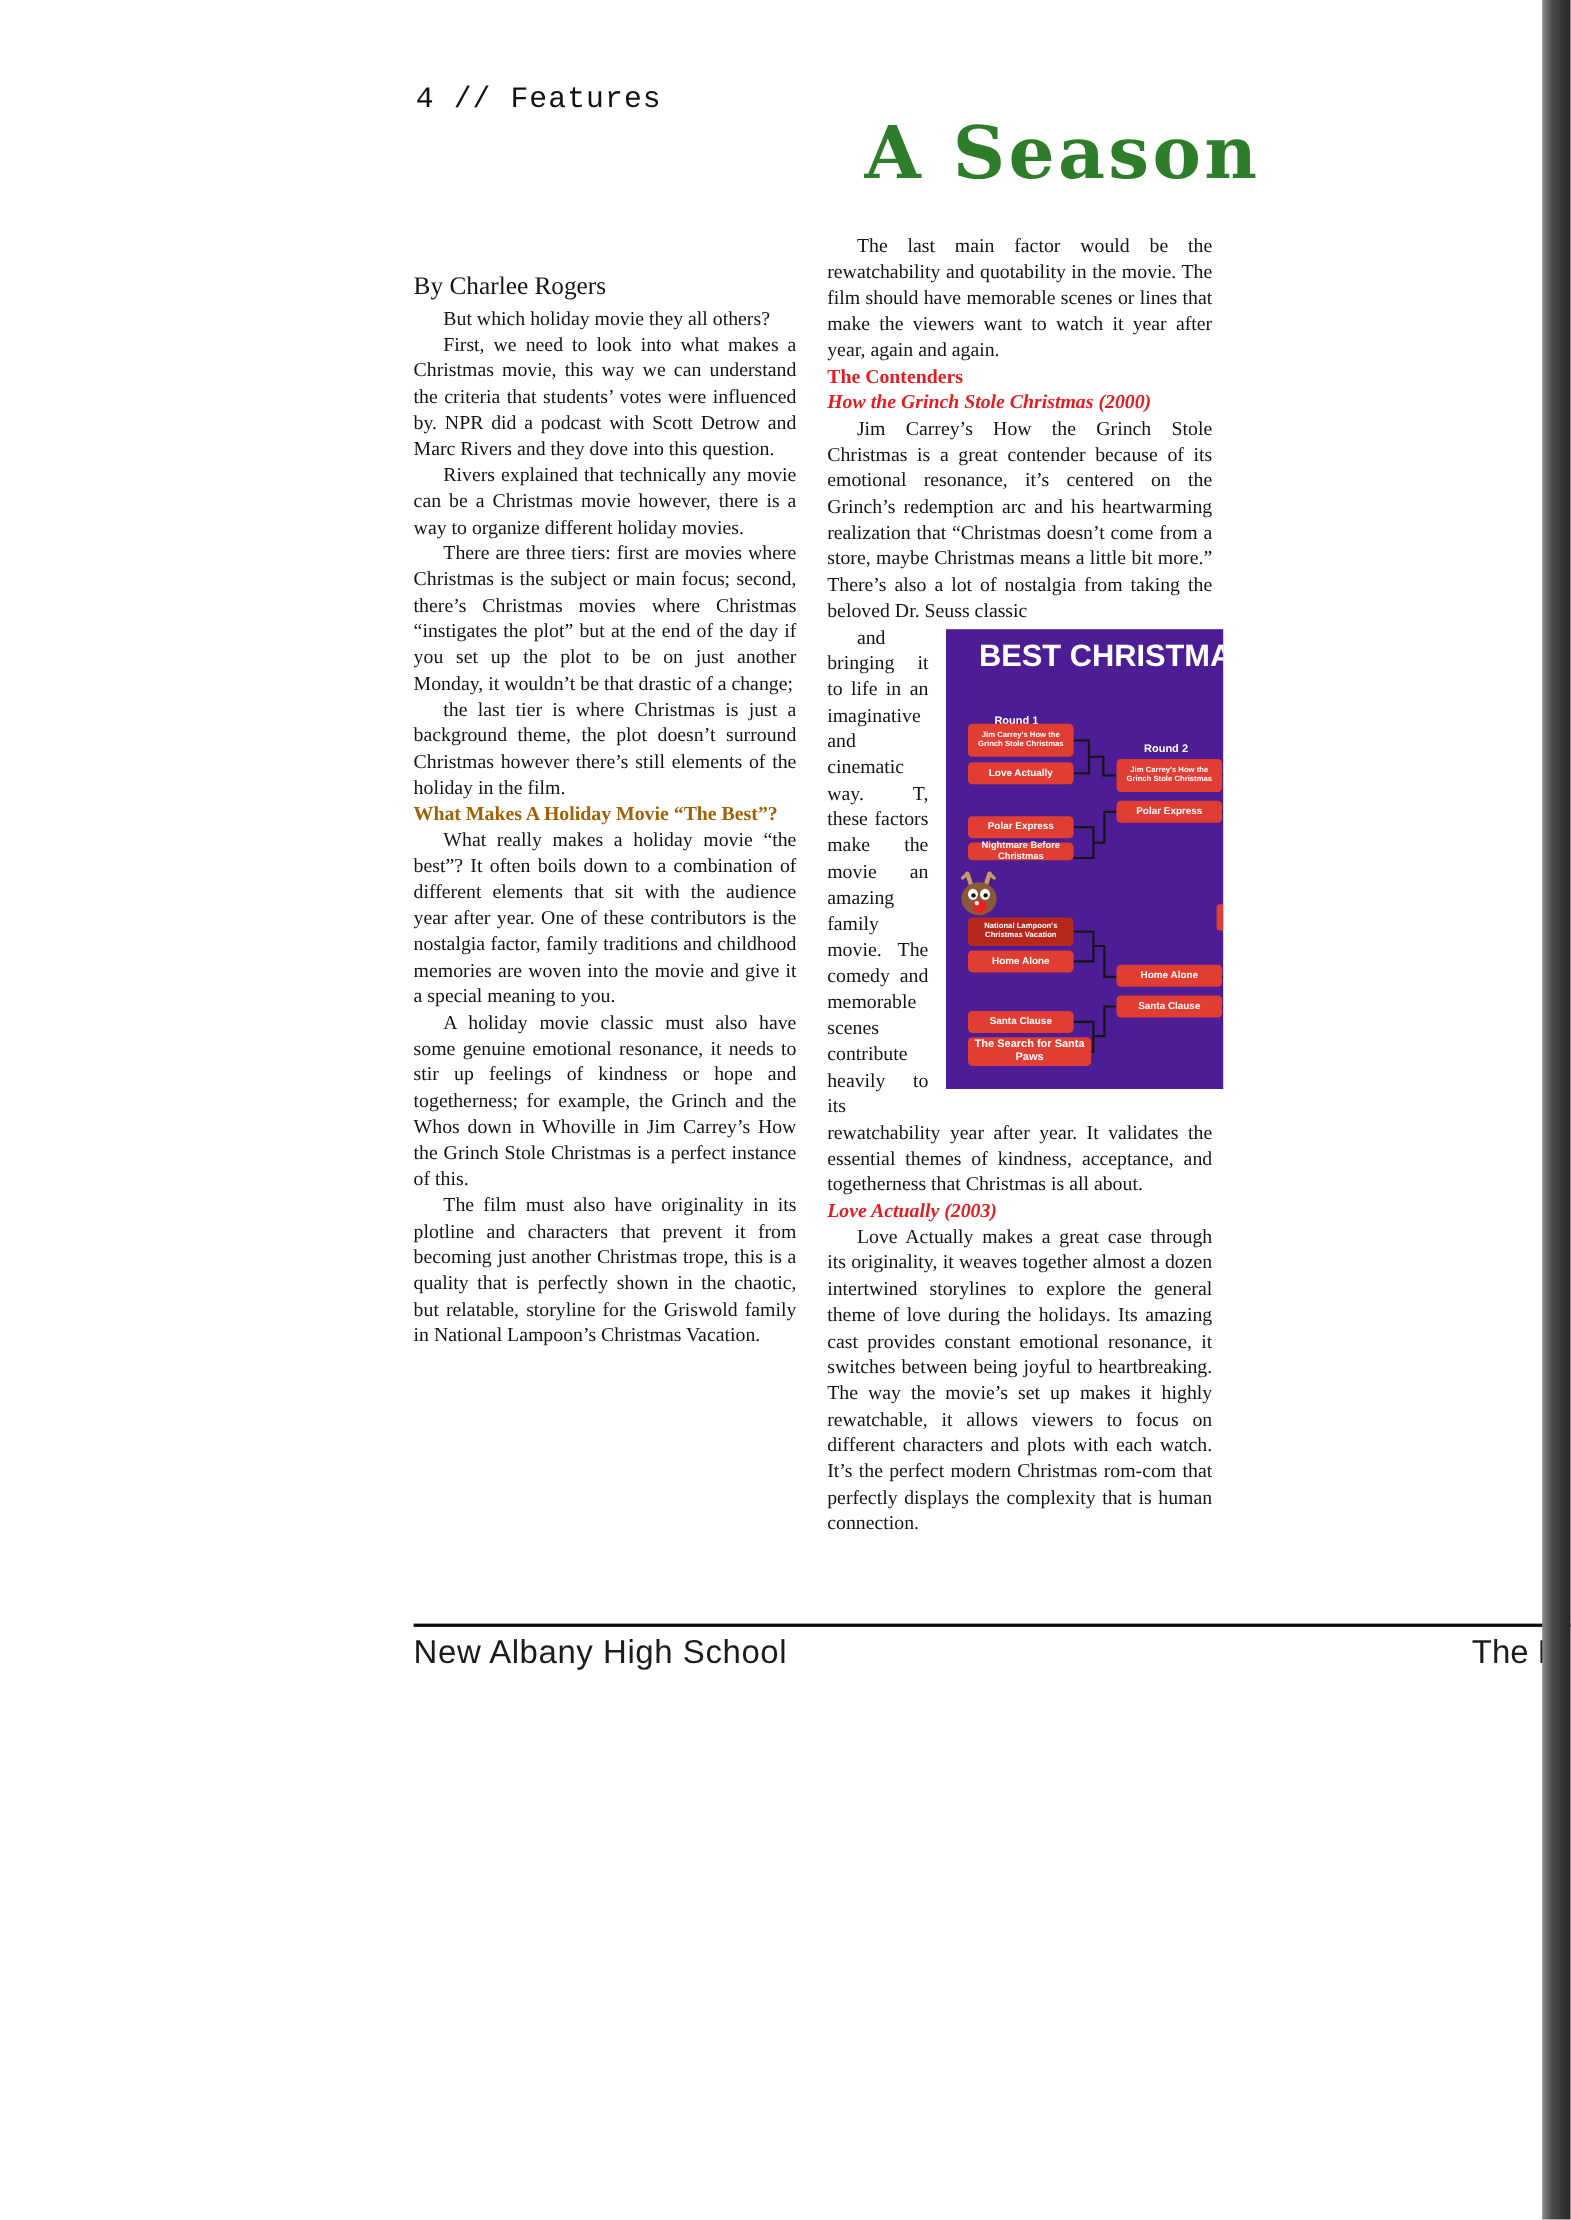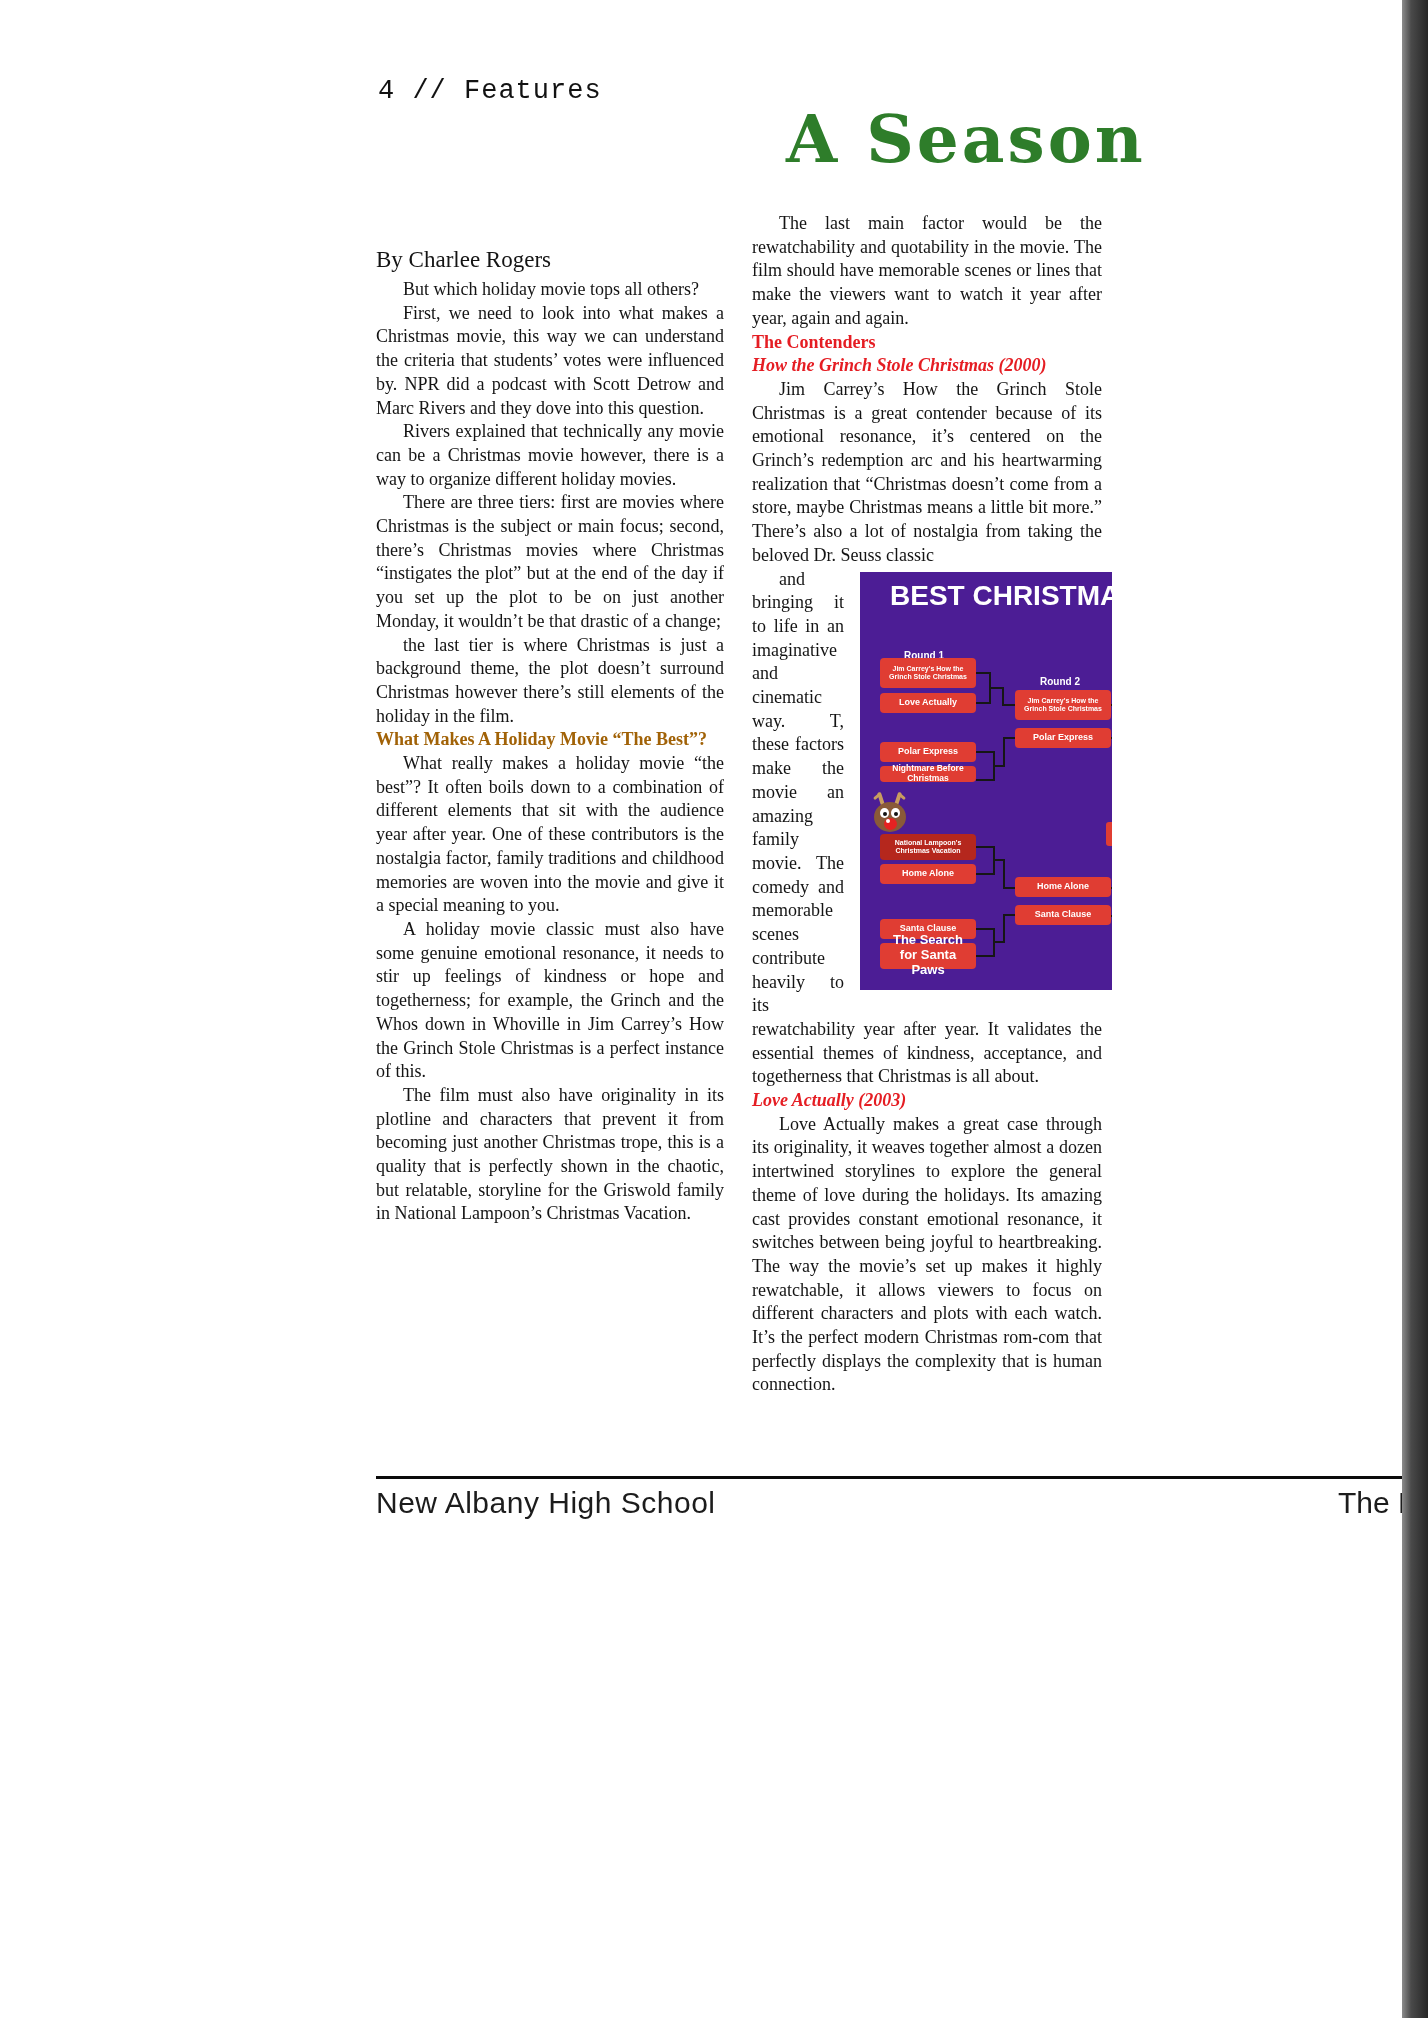--- a/index.html
+++ b/index.html
@@ -43,21 +43,21 @@
   .b2 {left:20px;top:121px;width:96px;height:20px;font-size:9px;}
   .b3 {left:155px;top:118px;width:96px;height:30px;font-size:7px;}
   .b4 {left:155px;top:156px;width:96px;height:20px;font-size:9px;}
   .b5 {left:20px;top:170px;width:96px;height:20px;font-size:9px;}
   .b6 {left:20px;top:194px;width:96px;height:16px;font-size:8.5px;}
   .b7 {left:20px;top:262px;width:96px;height:26px;font-size:7px;background:#b5271d;}
   .b8 {left:20px;top:292px;width:96px;height:20px;font-size:9px;}
   .b9 {left:155px;top:305px;width:96px;height:20px;font-size:9px;}
   .b10{left:155px;top:333px;width:96px;height:20px;font-size:9px;}
   .b11{left:20px;top:347px;width:96px;height:20px;font-size:9px;}
-  .b12{left:20px;top:371px;width:96px;height:26px;font-size:13px;}
+  .b12{left:20px;top:371px;width:112px;height:26px;font-size:10px;}
   .bk-sliver{position:absolute;left:246px;top:250px;width:6px;height:24px;
              background:#e03d33;border-radius:3px 0 0 3px;}
 
   
   .rudolph{position:absolute;left:8px;top:220px;width:44px;height:44px;}
   .ant{position:absolute;width:4px;height:14px;background:#c99d5f;border-radius:2px;}
   .ant-l{left:11px;top:0;transform:rotate(-18deg);}
   .ant-r{left:28px;top:0;transform:rotate(18deg);}
   .nub{position:absolute;width:8px;height:3px;background:#c99d5f;border-radius:2px;}
   .nub-l{left:5px;top:3px;transform:rotate(-40deg);}
@@ -84,21 +84,21 @@
 </head>
 <body>
 
 <div class="page">
 
   <div class="header">4 // Features</div>
   <div class="masthead">A Season</div>
 
   <div class="col col-left">
     <p class="byline">By Charlee Rogers</p>
-    <p class="body">But which holiday movie tops all others?</p>
+    <p class="body">But which holiday movie they all others?</p>
     <p class="body">First, we need to look into what makes a Christmas movie, this way we can understand the criteria that students’ votes were influenced by. NPR did a podcast with Scott Detrow and Marc Rivers and they dove into this question.</p>
     <p class="body">Rivers explained that technically any movie can be a Christmas movie however, there is a way to organize different holiday movies.</p>
     <p class="body">There are three tiers: first are movies where Christmas is the subject or main focus; second, there’s Christmas movies where Christmas “instigates the plot” but at the end of the day if you set up the plot to be on just another Monday, it wouldn’t be that drastic of a change;</p>
     <p class="body">the last tier is where Christmas is just a background theme, the plot doesn’t surround Christmas however there’s still elements of the holiday in the film.</p>
     <p class="green-head">What Makes A Holiday Movie “The Best”?</p>
     <p class="body">What really makes a holiday movie “the best”? It often boils down to a combination of different elements that sit with the audience year after year. One of these contributors is the nostalgia factor, family traditions and childhood memories are woven into the movie and give it a special meaning to you.</p>
     <p class="body">A holiday movie classic must also have some genuine emotional resonance, it needs to stir up feelings of kindness or hope and togetherness; for example, the Grinch and the Whos down in Whoville in Jim Carrey’s How the Grinch Stole Christmas is a perfect instance of this.</p>
     <p class="body">The film must also have originality in its plotline and characters that prevent it from becoming just another Christmas trope, this is a quality that is perfectly shown in the chaotic, but relatable, storyline for the Griswold family in National Lampoon’s Christmas Vacation.</p>
   </div>
 

